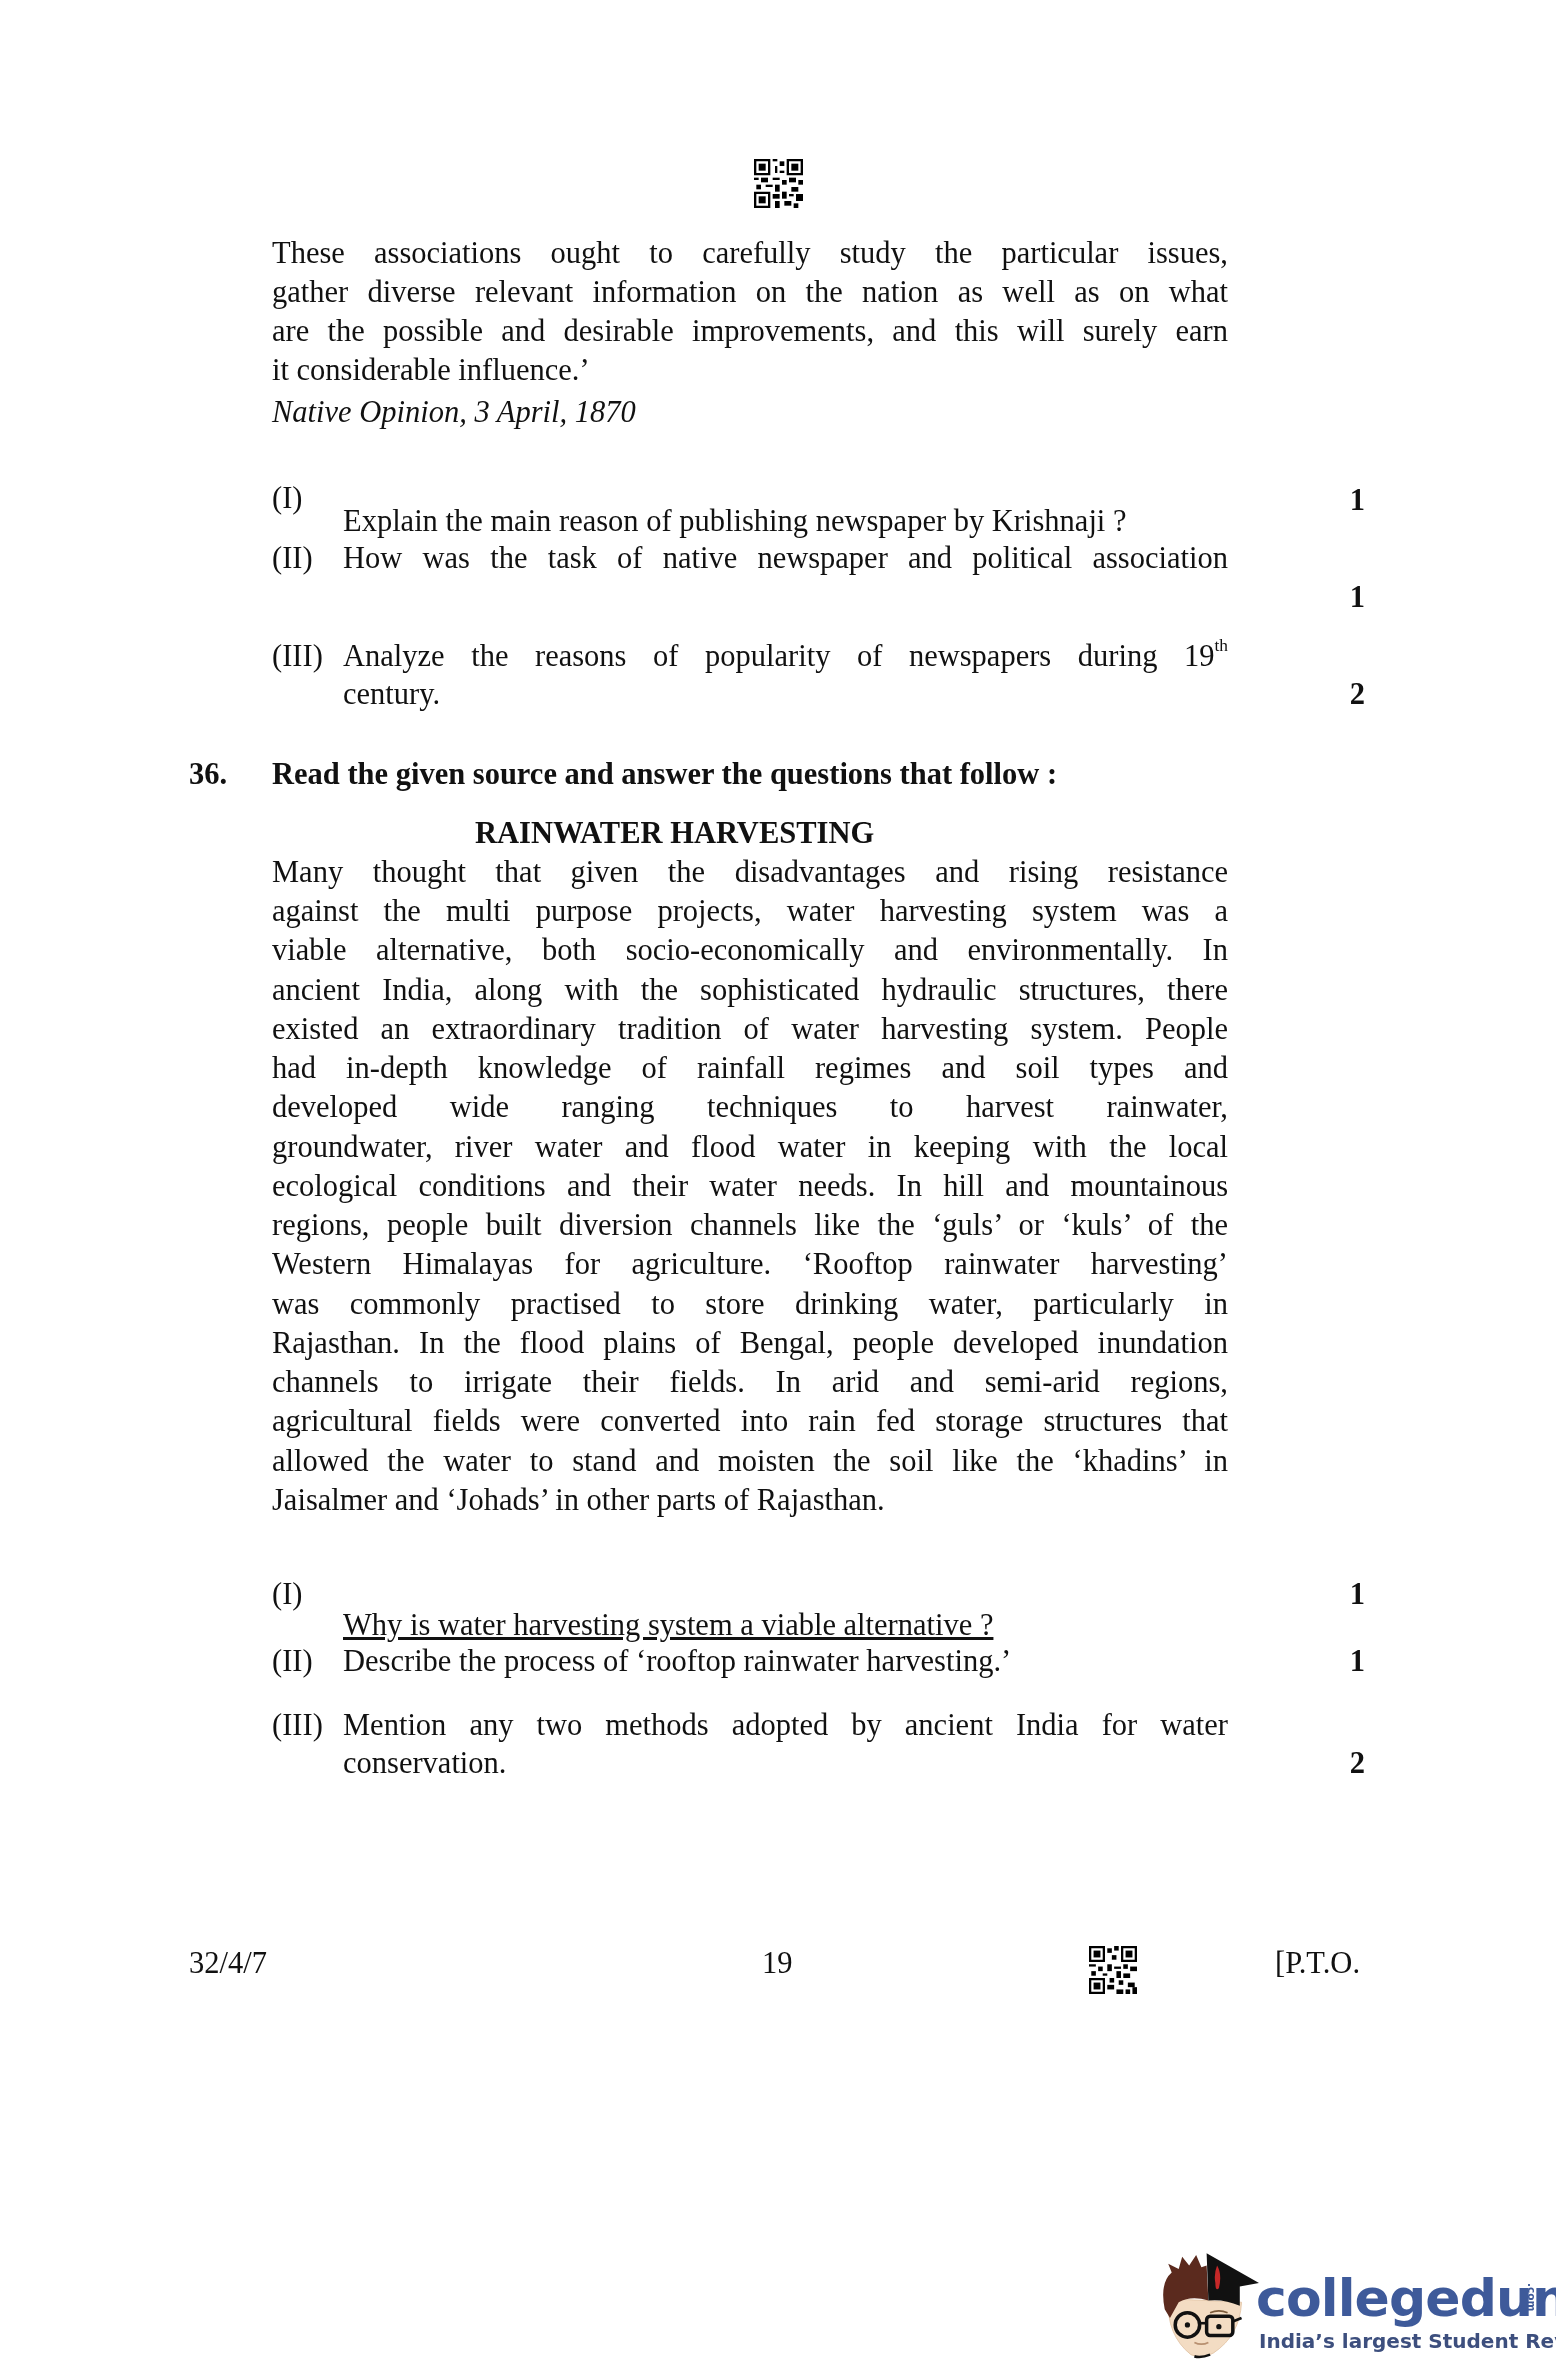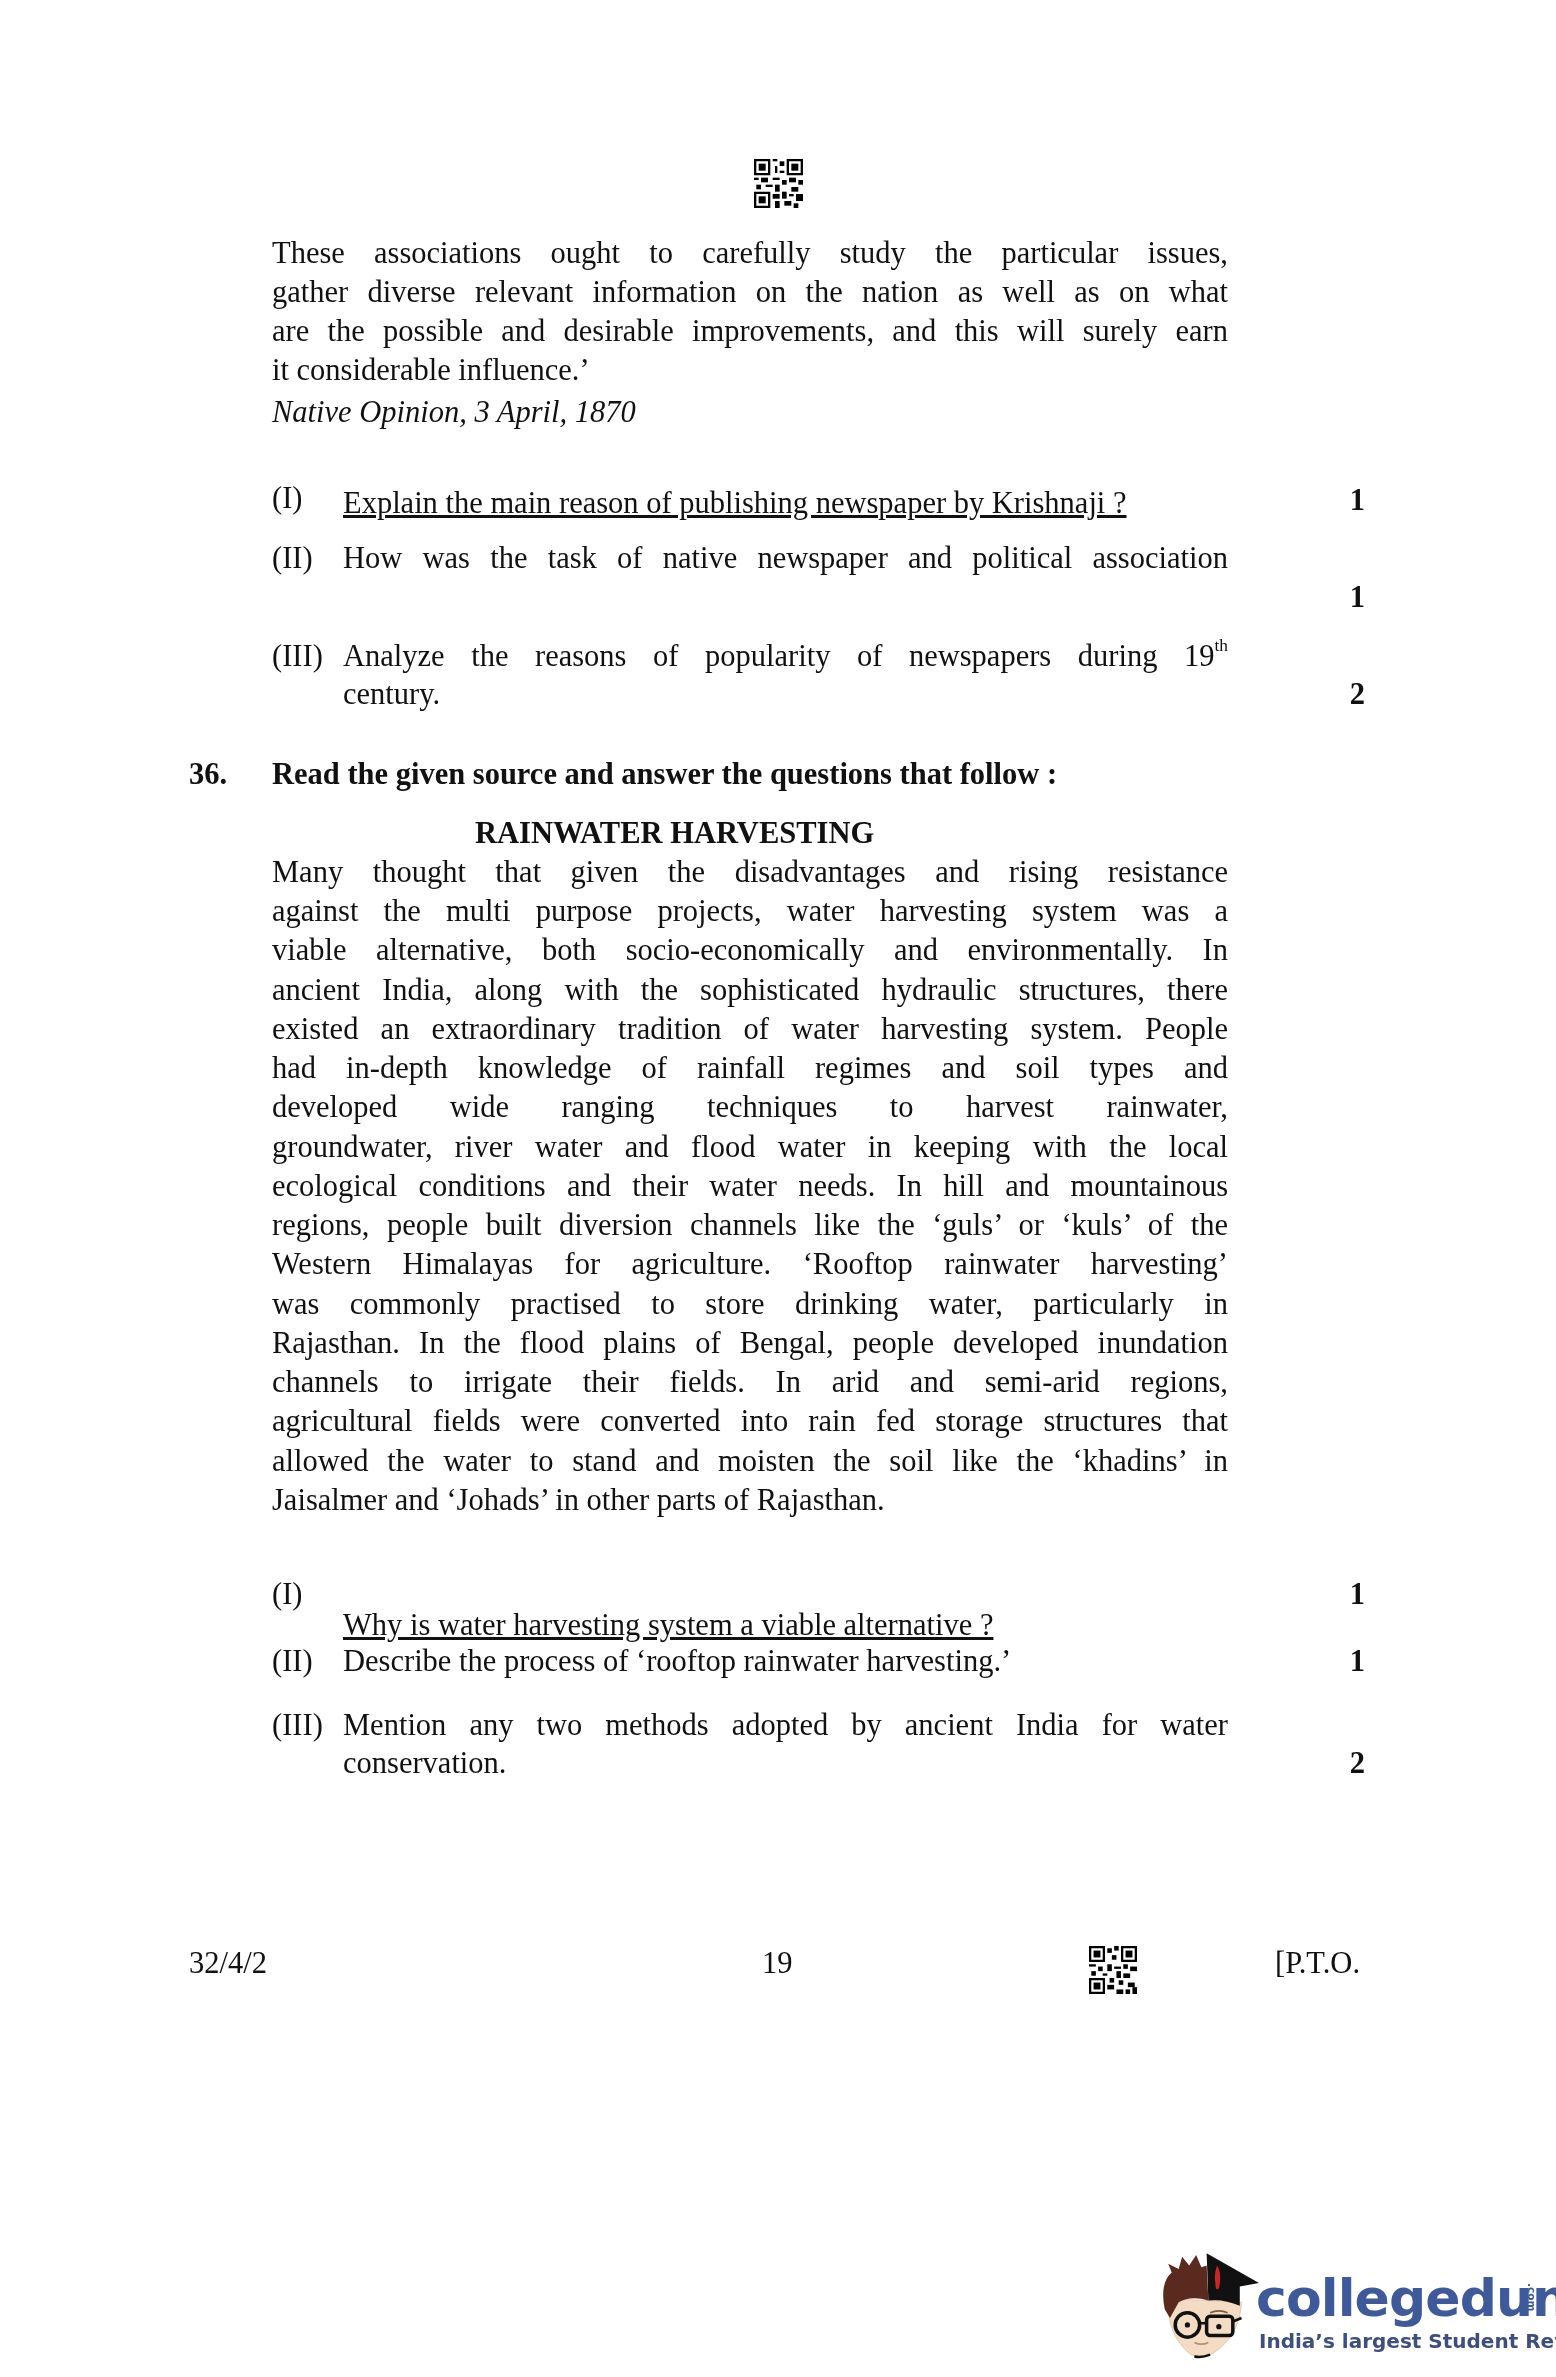--- a/index.html
+++ b/index.html
@@ -60,21 +60,21 @@
   </div>
 
   <div class="line just" style="top:234px;">These associations ought to carefully study the particular issues,</div>
   <div class="line just" style="top:312px;">are the possible and desirable improvements, and this will surely earn</div>
   <div class="line just" style="top:273px;">gather diverse relevant information on the nation as well as on what</div>
   <div class="line" style="top:351px;">it considerable influence.’</div>
 
   <div class="line italic" style="top:393px;">Native Opinion, 3 April, 1870</div>
 
   <div class="qlabel" style="top:479px;">(I)</div>
-  <div class="qtext" style="top:484px;text-decoration:underline;">Explain the main reason of publishing newspaper by Krishnaji ?</div>
+  <div class="qtext" style="top:502px;">Explain the main reason of publishing newspaper by Krishnaji ?</div>
   <div class="mark" style="top:481px;">1</div>
 
   <div class="qlabel" style="top:539px;">(II)</div>
   <div class="qtext just" style="top:539px;">How was the task of native newspaper and political association</div>
   <div class="mark" style="top:578px;">1</div>
 
   <div class="qlabel" style="top:637px;">(III)</div>
   <div class="qtext" style="top:637px; text-align:justify; text-align-last:justify; white-space:normal;">
     <span>Analyze the reasons of popularity of newspapers during 19</span><sup>th</sup>
   </div>
@@ -112,21 +112,21 @@
 
   <div class="qlabel" style="top:1642px;">(II)</div>
   <div class="qtext" style="top:1642px;">Describe the process of ‘rooftop rainwater harvesting.’</div>
   <div class="mark" style="top:1642px;">1</div>
 
   <div class="qlabel" style="top:1706px;">(III)</div>
   <div class="qtext just" style="top:1706px;">Mention any two methods adopted by ancient India for water</div>
   <div class="qtext" style="top:1744px;">conservation.</div>
   <div class="mark" style="top:1744px;">2</div>
 
-  <div style="position:absolute; left:189px; top:1944px; line-height:39px;">32/4/2</div>
+  <div style="position:absolute; left:189px; top:1944px; line-height:39px;">32/4/7</div>
   <div style="position:absolute; left:762px; top:1944px; line-height:39px;">19</div>
   <div class="qr" style="left:1089px; top:1946px;">
     <svg width="48" height="48" viewBox="0 0 21 21">
       <rect width="21" height="21" fill="#fff"></rect>
       <g fill="#000">
         <path d="M0 0h7v7h-7z M1 1v5h5v-5z"></path>
           <rect x="2" y="2" width="3" height="3"></rect>
         <path d="M14 0h7v7h-7z M15 1v5h5v-5z"></path>
           <rect x="16" y="2" width="3" height="3"></rect>
         <path d="M0 14h7v7h-7z M1 15v5h5v-5z"></path>

